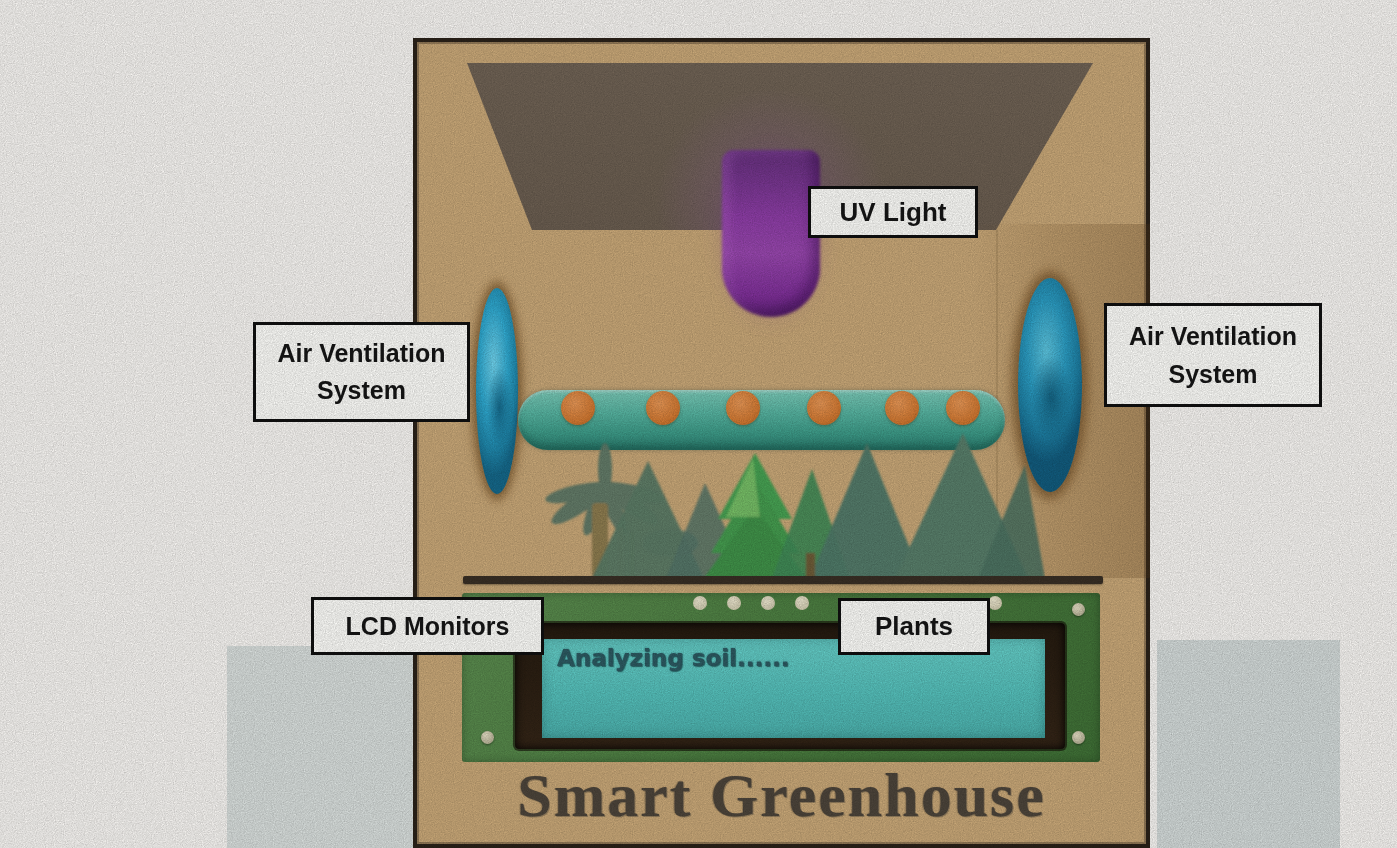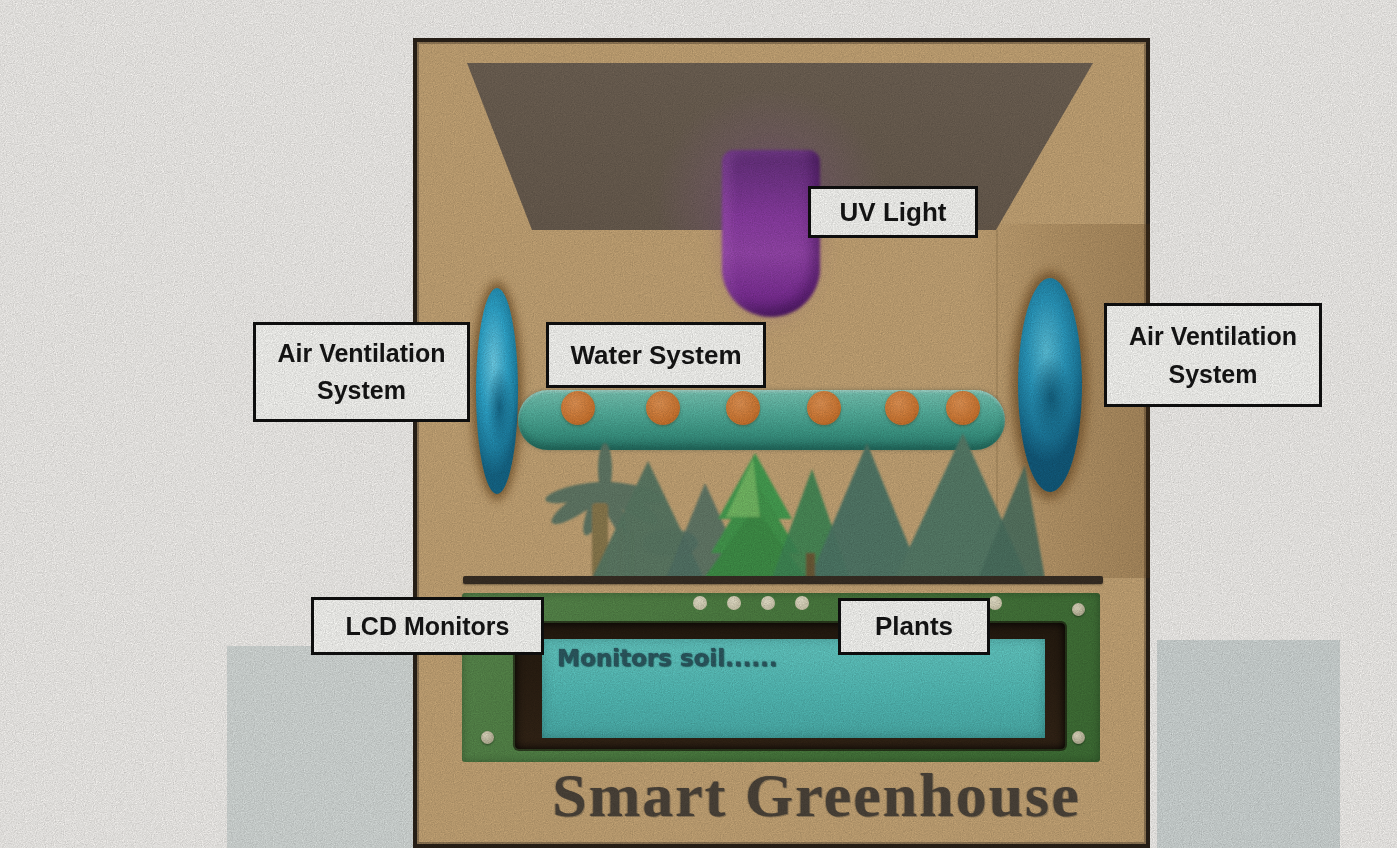--- a/index.html
+++ b/index.html
@@ -78,21 +78,21 @@
   .screen-text{left:144px;top:607px;font-family:"DejaVu Sans",sans-serif;font-weight:bold;
                font-size:23px;color:#2d5a62;letter-spacing:0;
                text-shadow:1px 1px 1px rgba(10,40,45,.55), 0 0 2px rgba(30,70,80,.6);
                filter:blur(.4px);}
 
   
   .title-text{left:0;top:722px;width:737px;text-align:center;
               font-family:"Liberation Serif",serif;font-weight:700;font-size:62px;
               color:#4d453b;letter-spacing:2px;
               text-shadow:1px 1px 0 rgba(92,82,66,.45), -1px 0 1px rgba(70,60,48,.35);
-              filter:blur(.4px);padding-left:35px;}
+              filter:blur(.4px);}
 
   
   .label{position:absolute;background:#fdfdfa;border:3px solid #101010;color:#161616;
          display:flex;flex-direction:column;align-items:center;justify-content:center;
          font-weight:600;box-sizing:border-box;text-align:center;z-index:5;}
   .label-uv{left:808px;top:186px;width:170px;height:52px;font-size:26px;}
   .label-water{left:546px;top:322px;width:220px;height:66px;font-size:26px;}
   .label-avs-left{left:253px;top:322px;width:217px;height:100px;font-size:25px;line-height:37px;}
   .label-avs-right{left:1104px;top:303px;width:218px;height:104px;font-size:25px;line-height:38px;}
   .label-plants{left:838px;top:553px;width:152px;height:57px;font-size:26px;margin-top:45px;}
@@ -177,30 +177,27 @@
     <div class="abs led-dot d3"></div>
     <div class="abs led-dot d4"></div>
     <div class="abs led-dot d5"></div>
     <div class="abs screw s1"></div>
     <div class="abs screw s2"></div>
     <div class="abs screw s3"></div>
     <div class="abs screw s4"></div>
 
     <div class="abs bezel"></div>
     <div class="abs screen"></div>
-    <div class="abs screen-text">Monitors soil......</div>
+    <div class="abs screen-text">Analyzing soil......</div>
 
     <div class="abs title-text">Smart Greenhouse</div>
   </div>
 
   <div class="label label-uv">
     <span>UV Light</span>
-  </div>
-  <div class="label label-water">
-    <span>Water System</span>
   </div>
   <div class="label label-avs-left">
     <span>Air Ventilation</span>
     <span>System</span>
   </div>
   <div class="label label-avs-right">
     <span>Air Ventilation</span>
     <span>System</span>
   </div>
   <div class="label label-plants">

